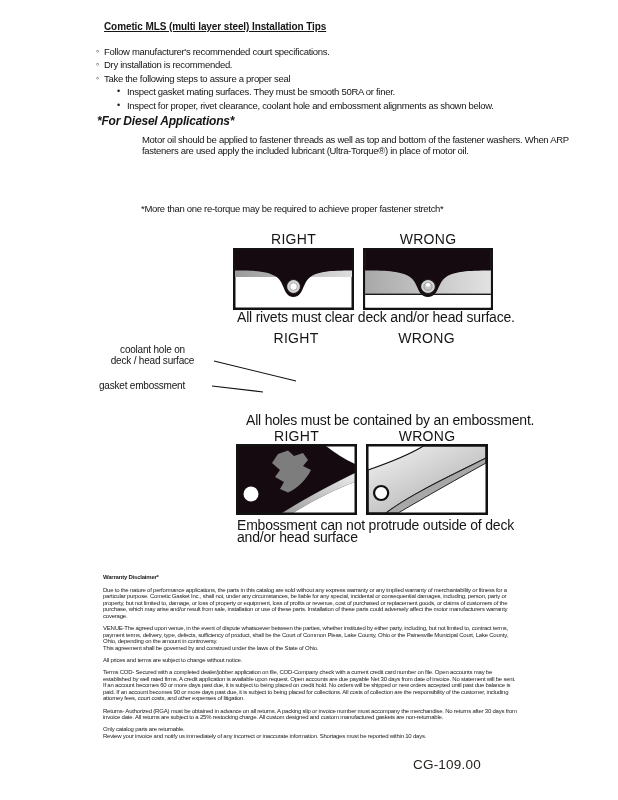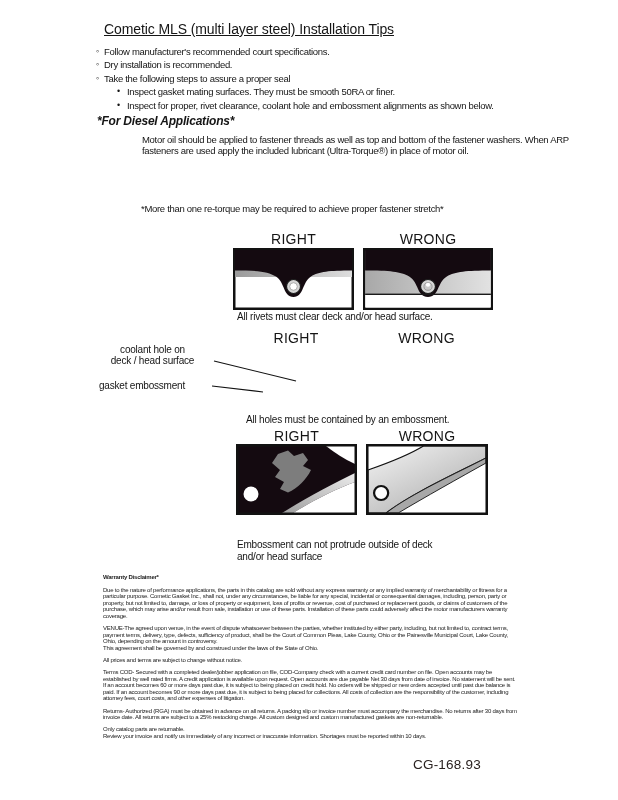--- a/index.html
+++ b/index.html
@@ -2,35 +2,35 @@
 <html><head>
 <meta charset="utf-8">
 <style>
   html,body{margin:0;padding:0;background:#ffffff;}
   .page{
     position:relative;width:618px;height:800px;background:#ffffff;
     font-family:"Liberation Sans","DejaVu Sans",sans-serif;color:#151515;overflow:hidden;
   }
   .abs{position:absolute;}
   .title{
-    left:104px;top:21px;font-size:14px;font-weight:normal;text-decoration:underline;
+    left:104px;top:21px;font-size:10px;font-weight:bold;text-decoration:underline;
     letter-spacing:-0.1px;white-space:nowrap;
   }
   .tips{left:96px;top:45px;font-size:9.5px;letter-spacing:-0.3px;line-height:13.4px;white-space:nowrap;}
   .tip-row{display:flex;}
   .tip-marker{width:8px;font-size:9px;}
   .sub{margin-left:21px;}
   .sub .tip-marker{width:10px;font-size:9px;}
   .h-diesel{left:97px;top:114px;font-size:12px;font-weight:bold;letter-spacing:-0.2px;font-style:italic;}
   .para{font-size:9.5px;letter-spacing:-0.3px;line-height:11.3px;width:434px;margin-left:44px;}
   .p1{left:98px;top:134px;}
   .p2{left:98px;top:163px;}
   .note{left:97px;top:203px;font-size:9.5px;letter-spacing:-0.3px;white-space:nowrap;margin-left:44px;}
   .fig-header{font-size:14px;letter-spacing:0.3px;text-align:center;font-weight:500;}
-  .fig-caption{font-size:10px;letter-spacing:-0.2px;line-height:12px;white-space:nowrap;}
+  .fig-caption{font-size:14px;letter-spacing:-0.2px;line-height:12px;white-space:nowrap;}
   .fig-label{font-size:10px;letter-spacing:-0.2px;line-height:11px;text-align:center;white-space:nowrap;}
   .legal{left:103px;top:574px;width:414px;font-size:6px;letter-spacing:-0.22px;line-height:6.6px;color:#222;}
   .legal p{margin:0 0 5.5px 0;}
   .legal p.tight{margin-bottom:0;}
   .legal .lg-head{font-weight:bold;margin-bottom:6px;}
   .page-num{left:413px;top:757px;font-size:13.5px;letter-spacing:0.2px;color:#2a2220;}
   svg{display:block;}
 </style>
 </head>
 <body>
@@ -171,32 +171,32 @@
       </linearGradient>
     </defs>
     <rect x="2" y="2" width="117" height="67" fill="#ffffff"></rect>
     <path d="M2,26 C22,19 44,10 57,2 H119 V14 C92,28 44,50 20,69 H2 Z" fill="url(#g3b)" stroke="#121212" stroke-width="1.2"></path>
     <path d="M32,69 C57,54 94,33 119,19 V69 Z" fill="#ffffff"></path>
     <path d="M20,69 C44,50 92,28 119,14 V19 C94,33 57,54 32,69 Z" fill="#a8a8a8" stroke="#121212" stroke-width="0.9"></path>
     <circle cx="15" cy="49" r="7" fill="#ffffff" stroke="#121212" stroke-width="2.2"></circle>
     <rect x="1.25" y="1.25" width="118.5" height="68.5" fill="none" stroke="#121212" stroke-width="2.5"></rect>
   </svg>
 
-  <div class="abs fig-caption" style="left:237px;top:519px;margin-top:20px;">
+  <div class="abs fig-caption" style="left:237px;top:519px;">
     <div>Embossment can not protrude outside of deck</div>
     <div>and/or head surface</div>
   </div>
 
   <div class="abs legal">
     <p class="lg-head">Warranty Disclaimer*</p>
     <p>Due to the nature of performance applications, the parts in this catalog are sold without any express warranty or any implied warranty of merchantability or fitness for a particular purpose.  Cometic Gasket Inc., shall not, under any circumstances, be liable for any special, incidental or consequential damages, including, person, party or property, but not limited to, damage, or loss of property or equipment, loss of profits or revenue, cost of purchased or replacement goods, or claims of customers of the purchase, which may arise and/or result from sale, installation or use of these parts.  Installation of these parts could adversely affect the motor manufacturers warranty coverage.</p>
     <p class="tight">VENUE-The agreed upon venue, in the event of dispute whatsoever between the parties, whether instituted by either party, including, but not limited to, contract terms, payment terms, delivery, type, defects, sufficiency of product, shall be the Court of Common Pleas, Lake County, Ohio or the Painesville Municipal Court, Lake County, Ohio, depending on the amount in controversy.</p>
     <p>This agreement shall be governed by and construed under the laws of the State of Ohio.</p>
     <p>All prices and terms are subject to change without notice.</p>
     <p>Terms COD- Secured with a completed dealer/jobber application on file, COD-Company check with a current credit card number on file.  Open accounts may be established by well rated firms.  A credit application is available upon request.  Open accounts are due payable Net 30 days from date of invoice.  No statement will be sent.  If an account becomes 60 or more days past due, it is subject to being placed on credit hold.  No orders will be shipped or new orders accepted until past due balance is paid.  If an account becomes 90 or more days past due, it is subject to being placed for collections.  All costs of collection are the responsibility of the customer, including attorney fees, court costs, and other expenses of litigation.</p>
     <p>Returns- Authorized (RGA) must be obtained in advance on all returns.  A packing slip or invoice number must accompany the merchandise.  No returns after 30 days from invoice date.  All returns are subject to a 25% restocking charge.  All custom designed and custom manufactured gaskets are non-returnable.</p>
     <p class="tight">Only catalog parts are returnable.</p>
     <p>Review your invoice and notify us immediately of any incorrect or inaccurate information.  Shortages must be reported within 10 days.</p>
   </div>
 
-  <div class="abs page-num">CG-168.93</div>
+  <div class="abs page-num">CG-109.00</div>
 
 </div>
 
 </body></html>

